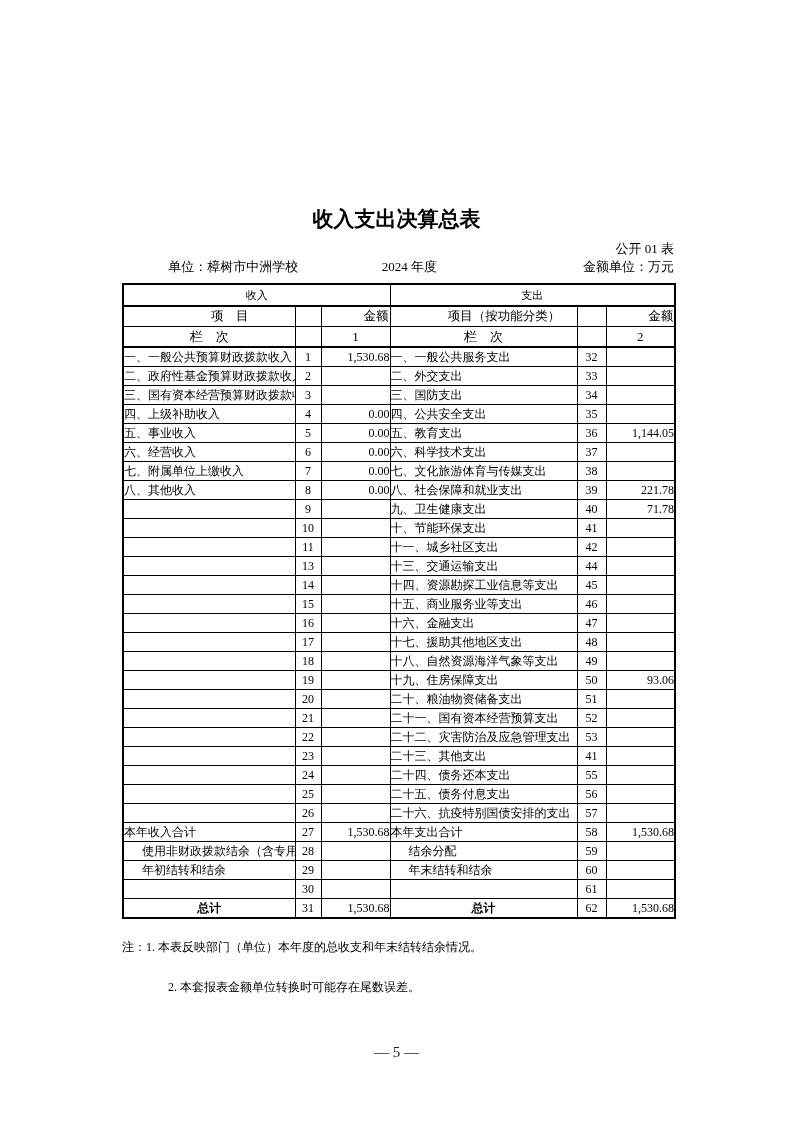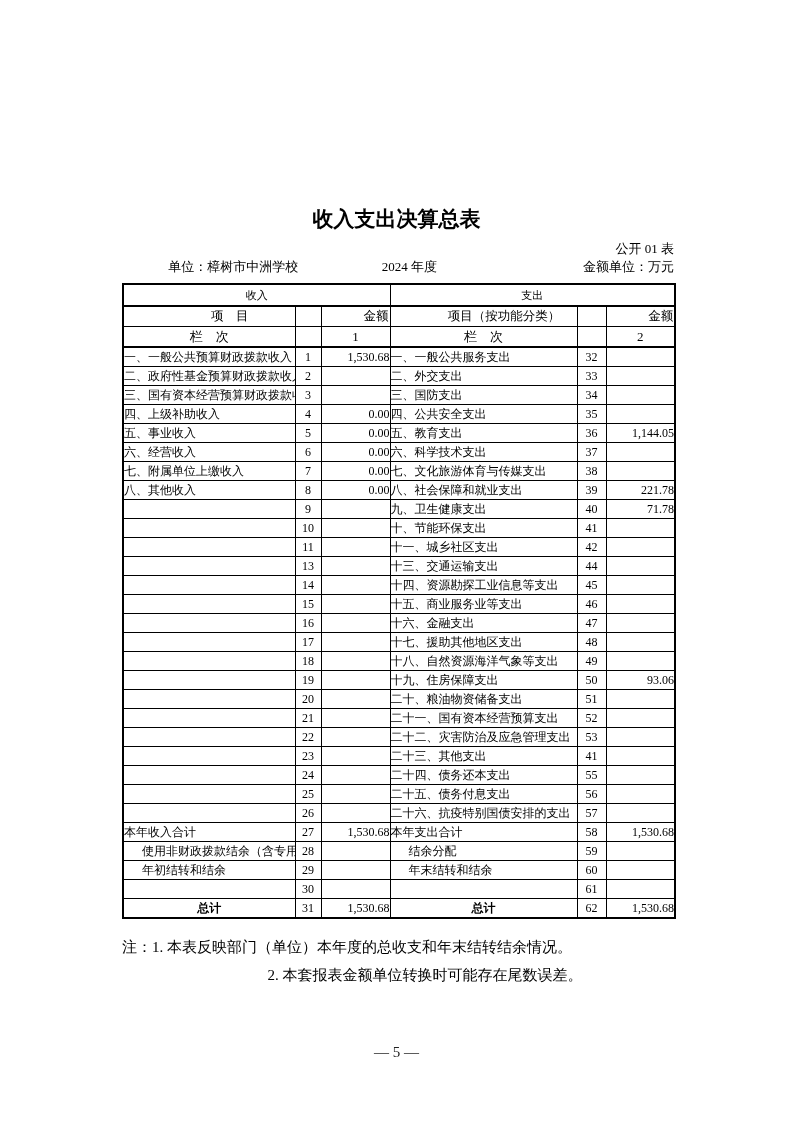--- a/index.html
+++ b/index.html
@@ -88,24 +88,24 @@
     font-weight: bold;
     font-family: "Liberation Sans", "DejaVu Sans", sans-serif;
     padding: 0;
   }
   td.c-rownum { text-align: center; }
   td.c-amount { text-align: right; padding-right: 5px; }
 
   .notes {
     position: absolute;
     top: 940px; left: 122px; width: 560px;
-    font-size: 15px;
+    font-size: 12px;
     line-height: 14px;
   }
-  .note-2 { margin-top: 14px; margin-left: 46px; text-align: center; }
+  .note-2 { margin-top: 26px; margin-left: 46px; }
   .page-number {
     position: absolute;
     top: 1044px; left: 0; width: 100%;
     text-align: center;
     font-size: 15px;
     color: #222;
   }
 </style>
 </head>
 <body>

